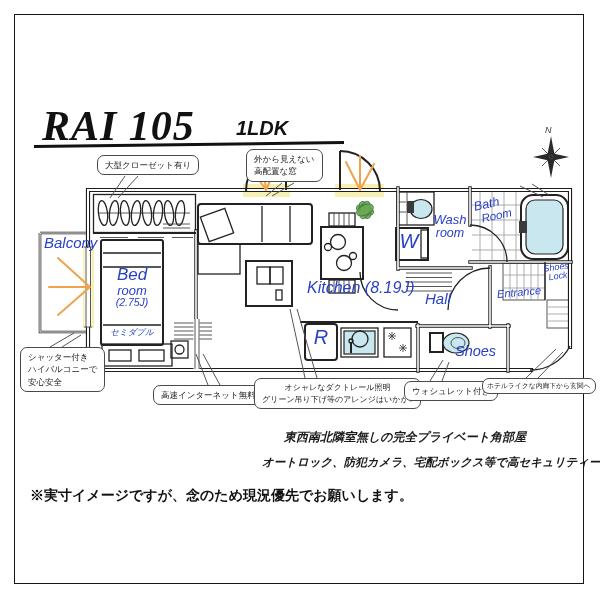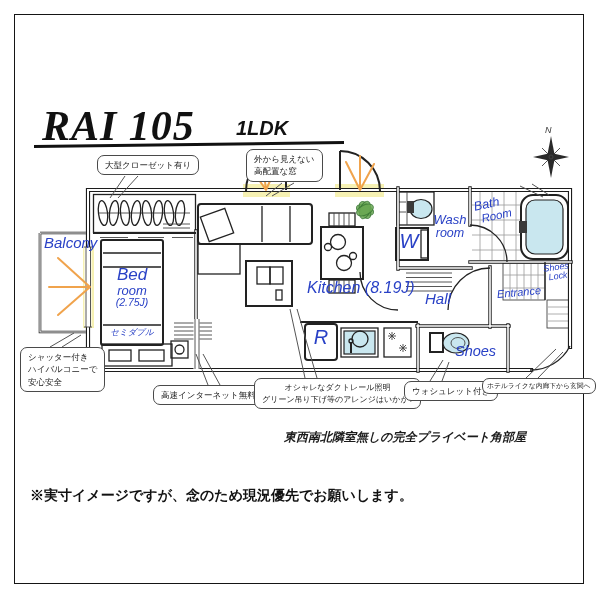--- a/index.html
+++ b/index.html
@@ -316,14 +316,15 @@
     <span>グリーン吊り下げ等のアレンジはいかが?</span>
   </div>
   <div class="bub" style="left:404px;top:381px;">
     <span>ウォシュレット付き</span>
   </div>
   <div class="bub" style="left:482px;top:378px;font-size:6.8px;padding:2px 4px;">
     <span>ホテルライクな内廊下から玄関へ</span>
   </div>
 
   <div class="abs note" style="left:284px;top:429px;">東西南北隣室無しの完全プライベート角部屋</div>
+  <div class="abs note" style="left:262px;top:455px;font-size:11.5px;">オートロック、防犯カメラ、宅配ボックス等で高セキュリティー</div>
   <div class="abs foot" style="left:30px;top:487px;">※実寸イメージですが、念のため現況優先でお願いします。</div>
 </div>
 
 </body></html>

